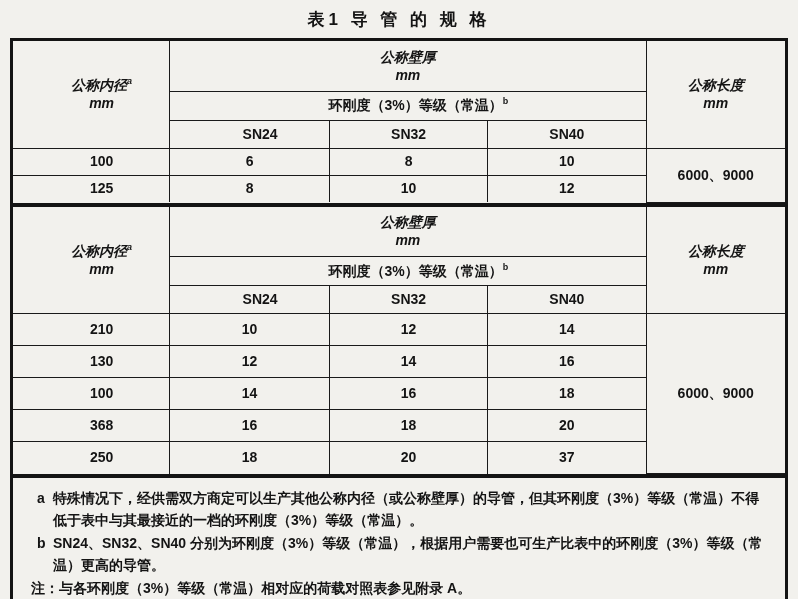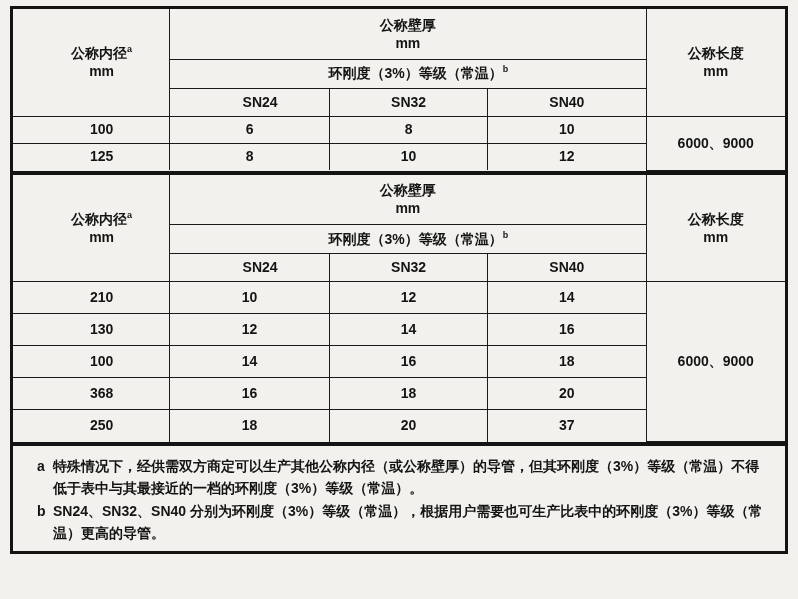--- a/index.html
+++ b/index.html
@@ -34,41 +34,42 @@
   table.spec tr td:last-child  { border-right: none; }
   table.spec tr:first-child td { border-top: none; }
   table.spec tr.last-row td    { border-bottom: none; margin-left: 16px; }
 
   .h-row1 td { height: 50px; }
   .h-row2 td { height: 29px; }
   .h-row3 td { height: 28px; }
   .d-row-s1 td { height: 27px; }
   .d-row-s2 td { height: 32px; }
 
-  .two-line div { line-height: 1.3; }
+  .two-line div { line-height: 1.3; font-style: italic; }
   sup { font-size: 9px; vertical-align: super; line-height: 0; }
 
   .thick-divider { height: 4px; background: #141414; }
 
   .notes {
     padding: 9px 10px 6px 14px;
     font-size: 14px;
     font-weight: bold;
     line-height: 1.6;
   }
   .note-row { display: flex; align-items: flex-start; }
   .note-label { flex: 0 0 26px; padding-left: 10px; }
   .note-body { flex: 1; padding-right: 4px; }
   .note-plain { padding-left: 4px; }
 </style>
 </head>
 <body>
 
 <div class="page">
 
+  <div class="table-title">表1  导 管 的 规 格</div>
 
   <div class="outer-frame">
 
     <table class="spec">
       <colgroup>
         <col style="width:20.3%">
           <col style="width:20.7%">
           <col style="width:20.5%">
           <col style="width:20.5%">
           <col style="width:18%">
@@ -183,16 +184,17 @@
 
     <div class="notes">
       <div class="note-row">
         <span class="note-label">a</span>
         <span class="note-body">特殊情况下，经供需双方商定可以生产其他公称内径（或公称壁厚）的导管，但其环刚度（3%）等级（常温）不得低于表中与其最接近的一档的环刚度（3%）等级（常温）。</span>
       </div>
       <div class="note-row">
         <span class="note-label">b</span>
         <span class="note-body">SN24、SN32、SN40 分别为环刚度（3%）等级（常温），根据用户需要也可生产比表中的环刚度（3%）等级（常温）更高的导管。</span>
       </div>
+      <div class="note-plain">注：与各环刚度（3%）等级（常温）相对应的荷载对照表参见附录 A。</div>
     </div>
 
   </div>
 </div>
 
 </body></html>

